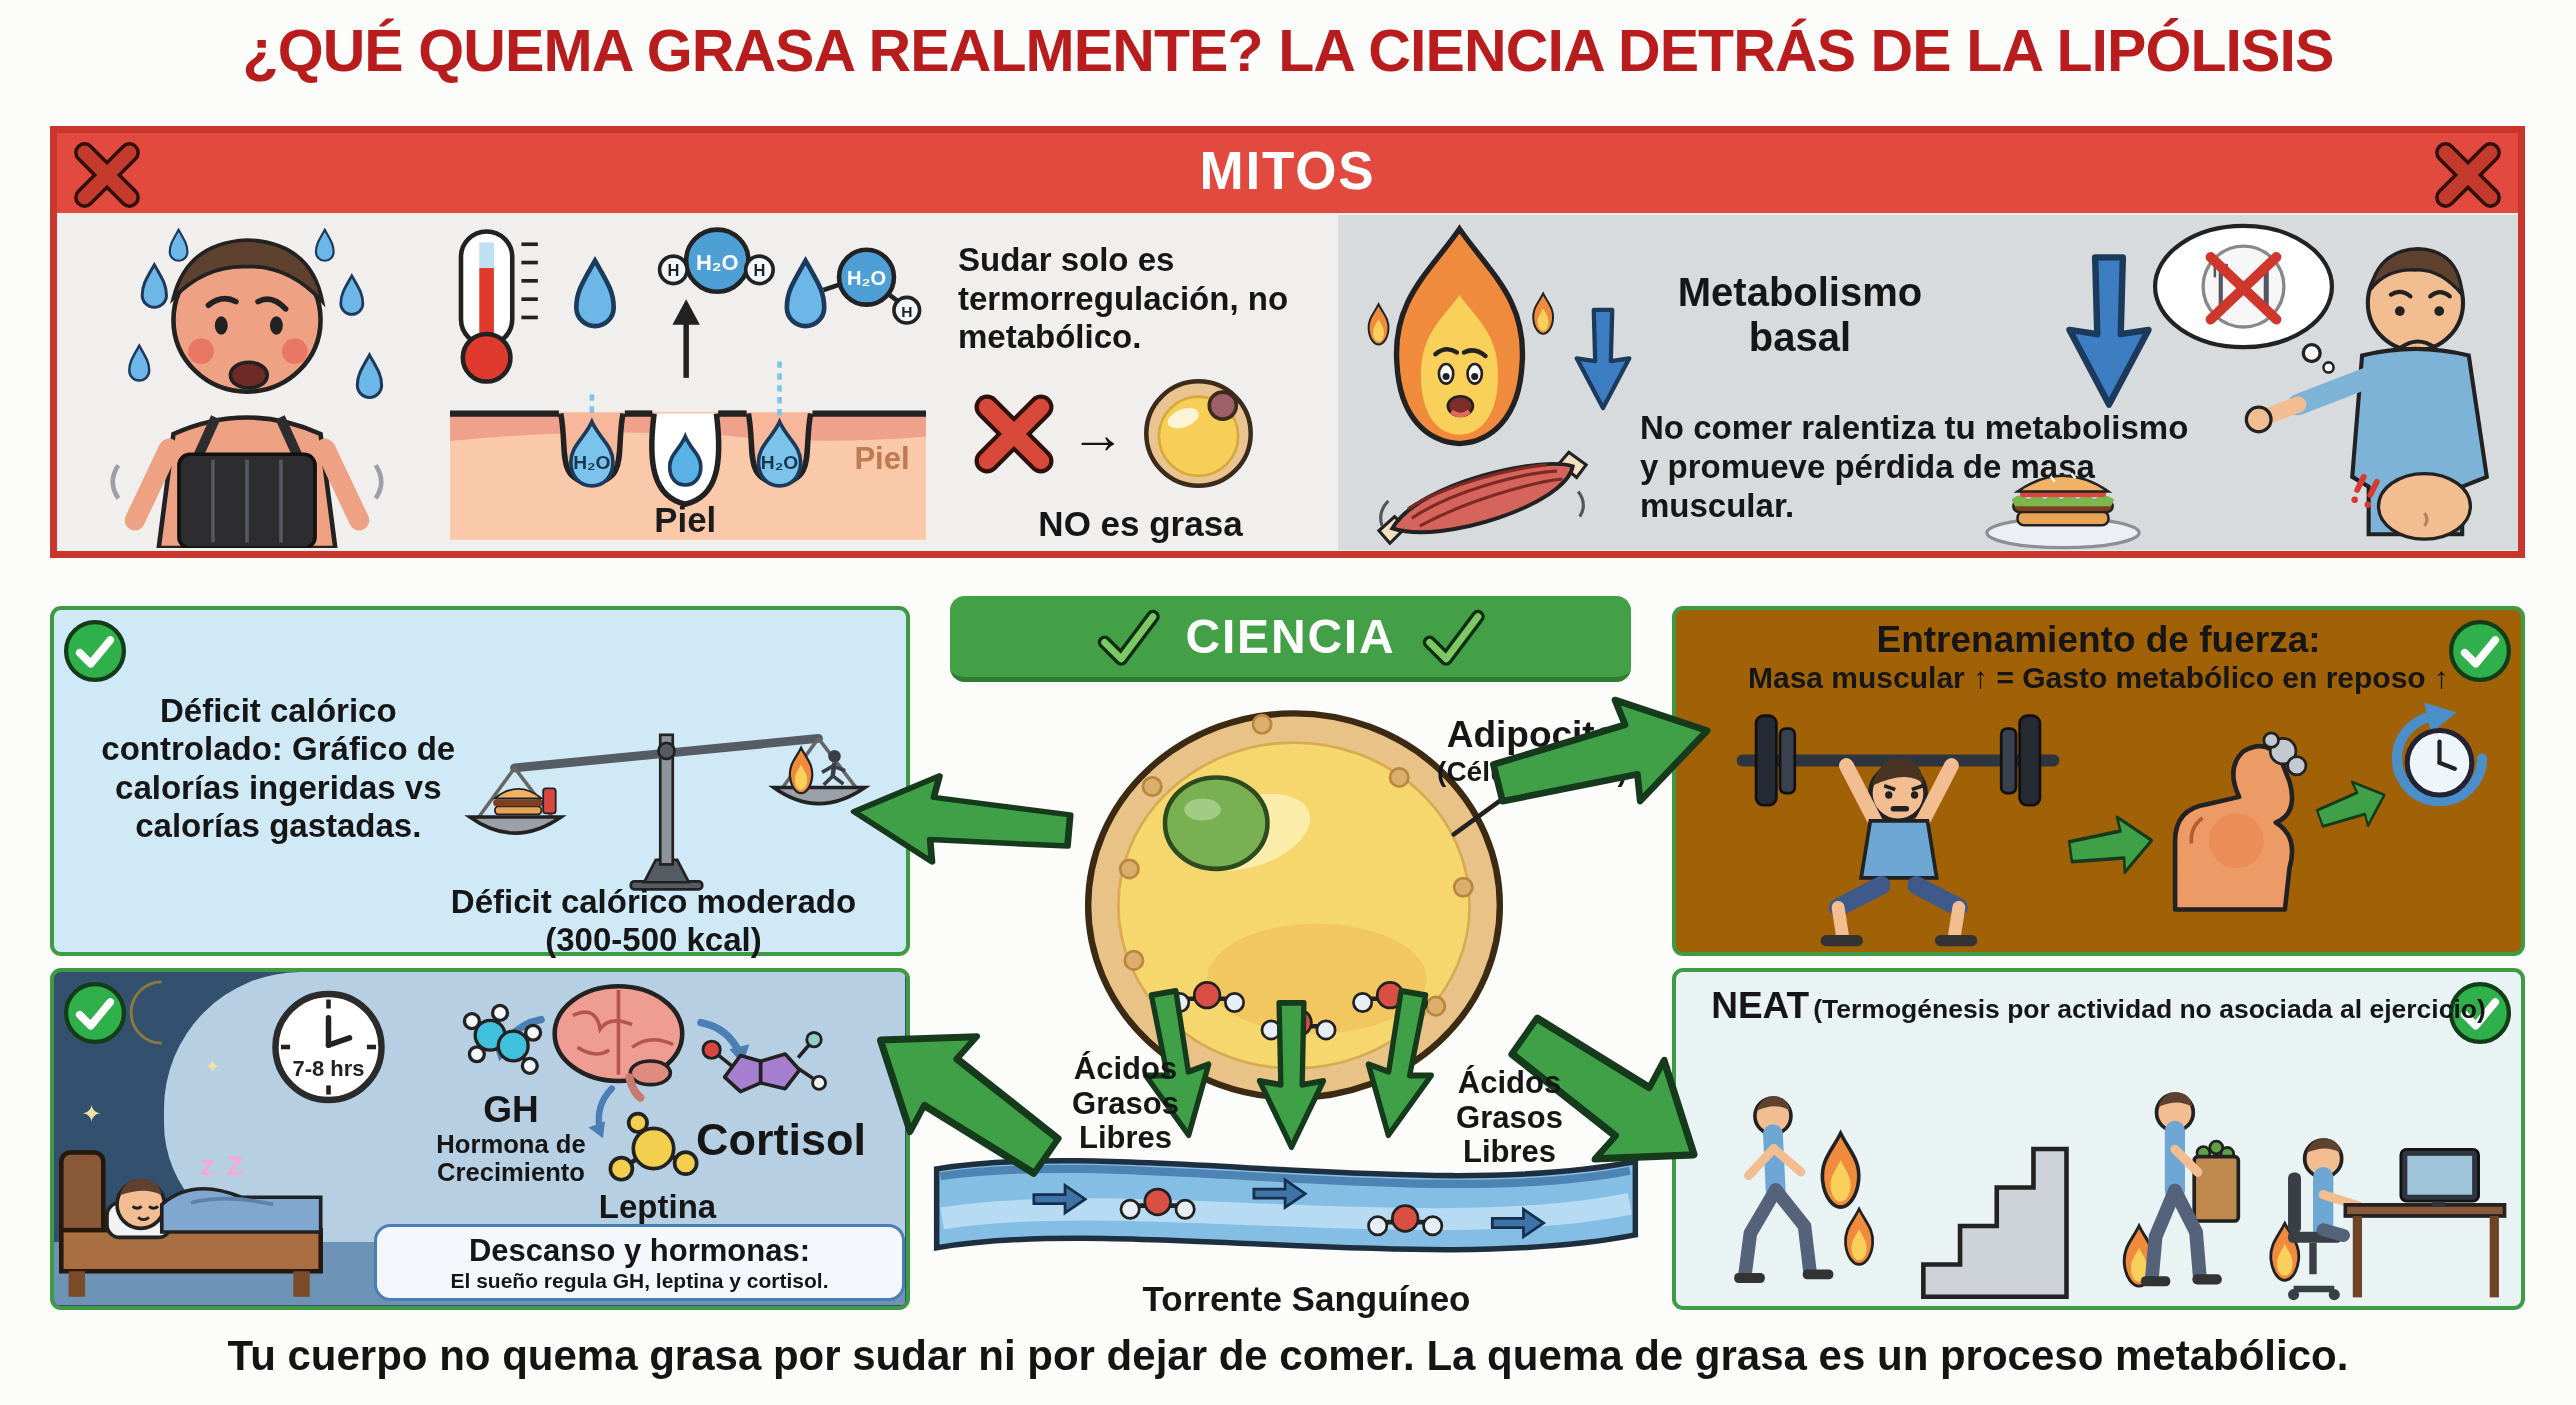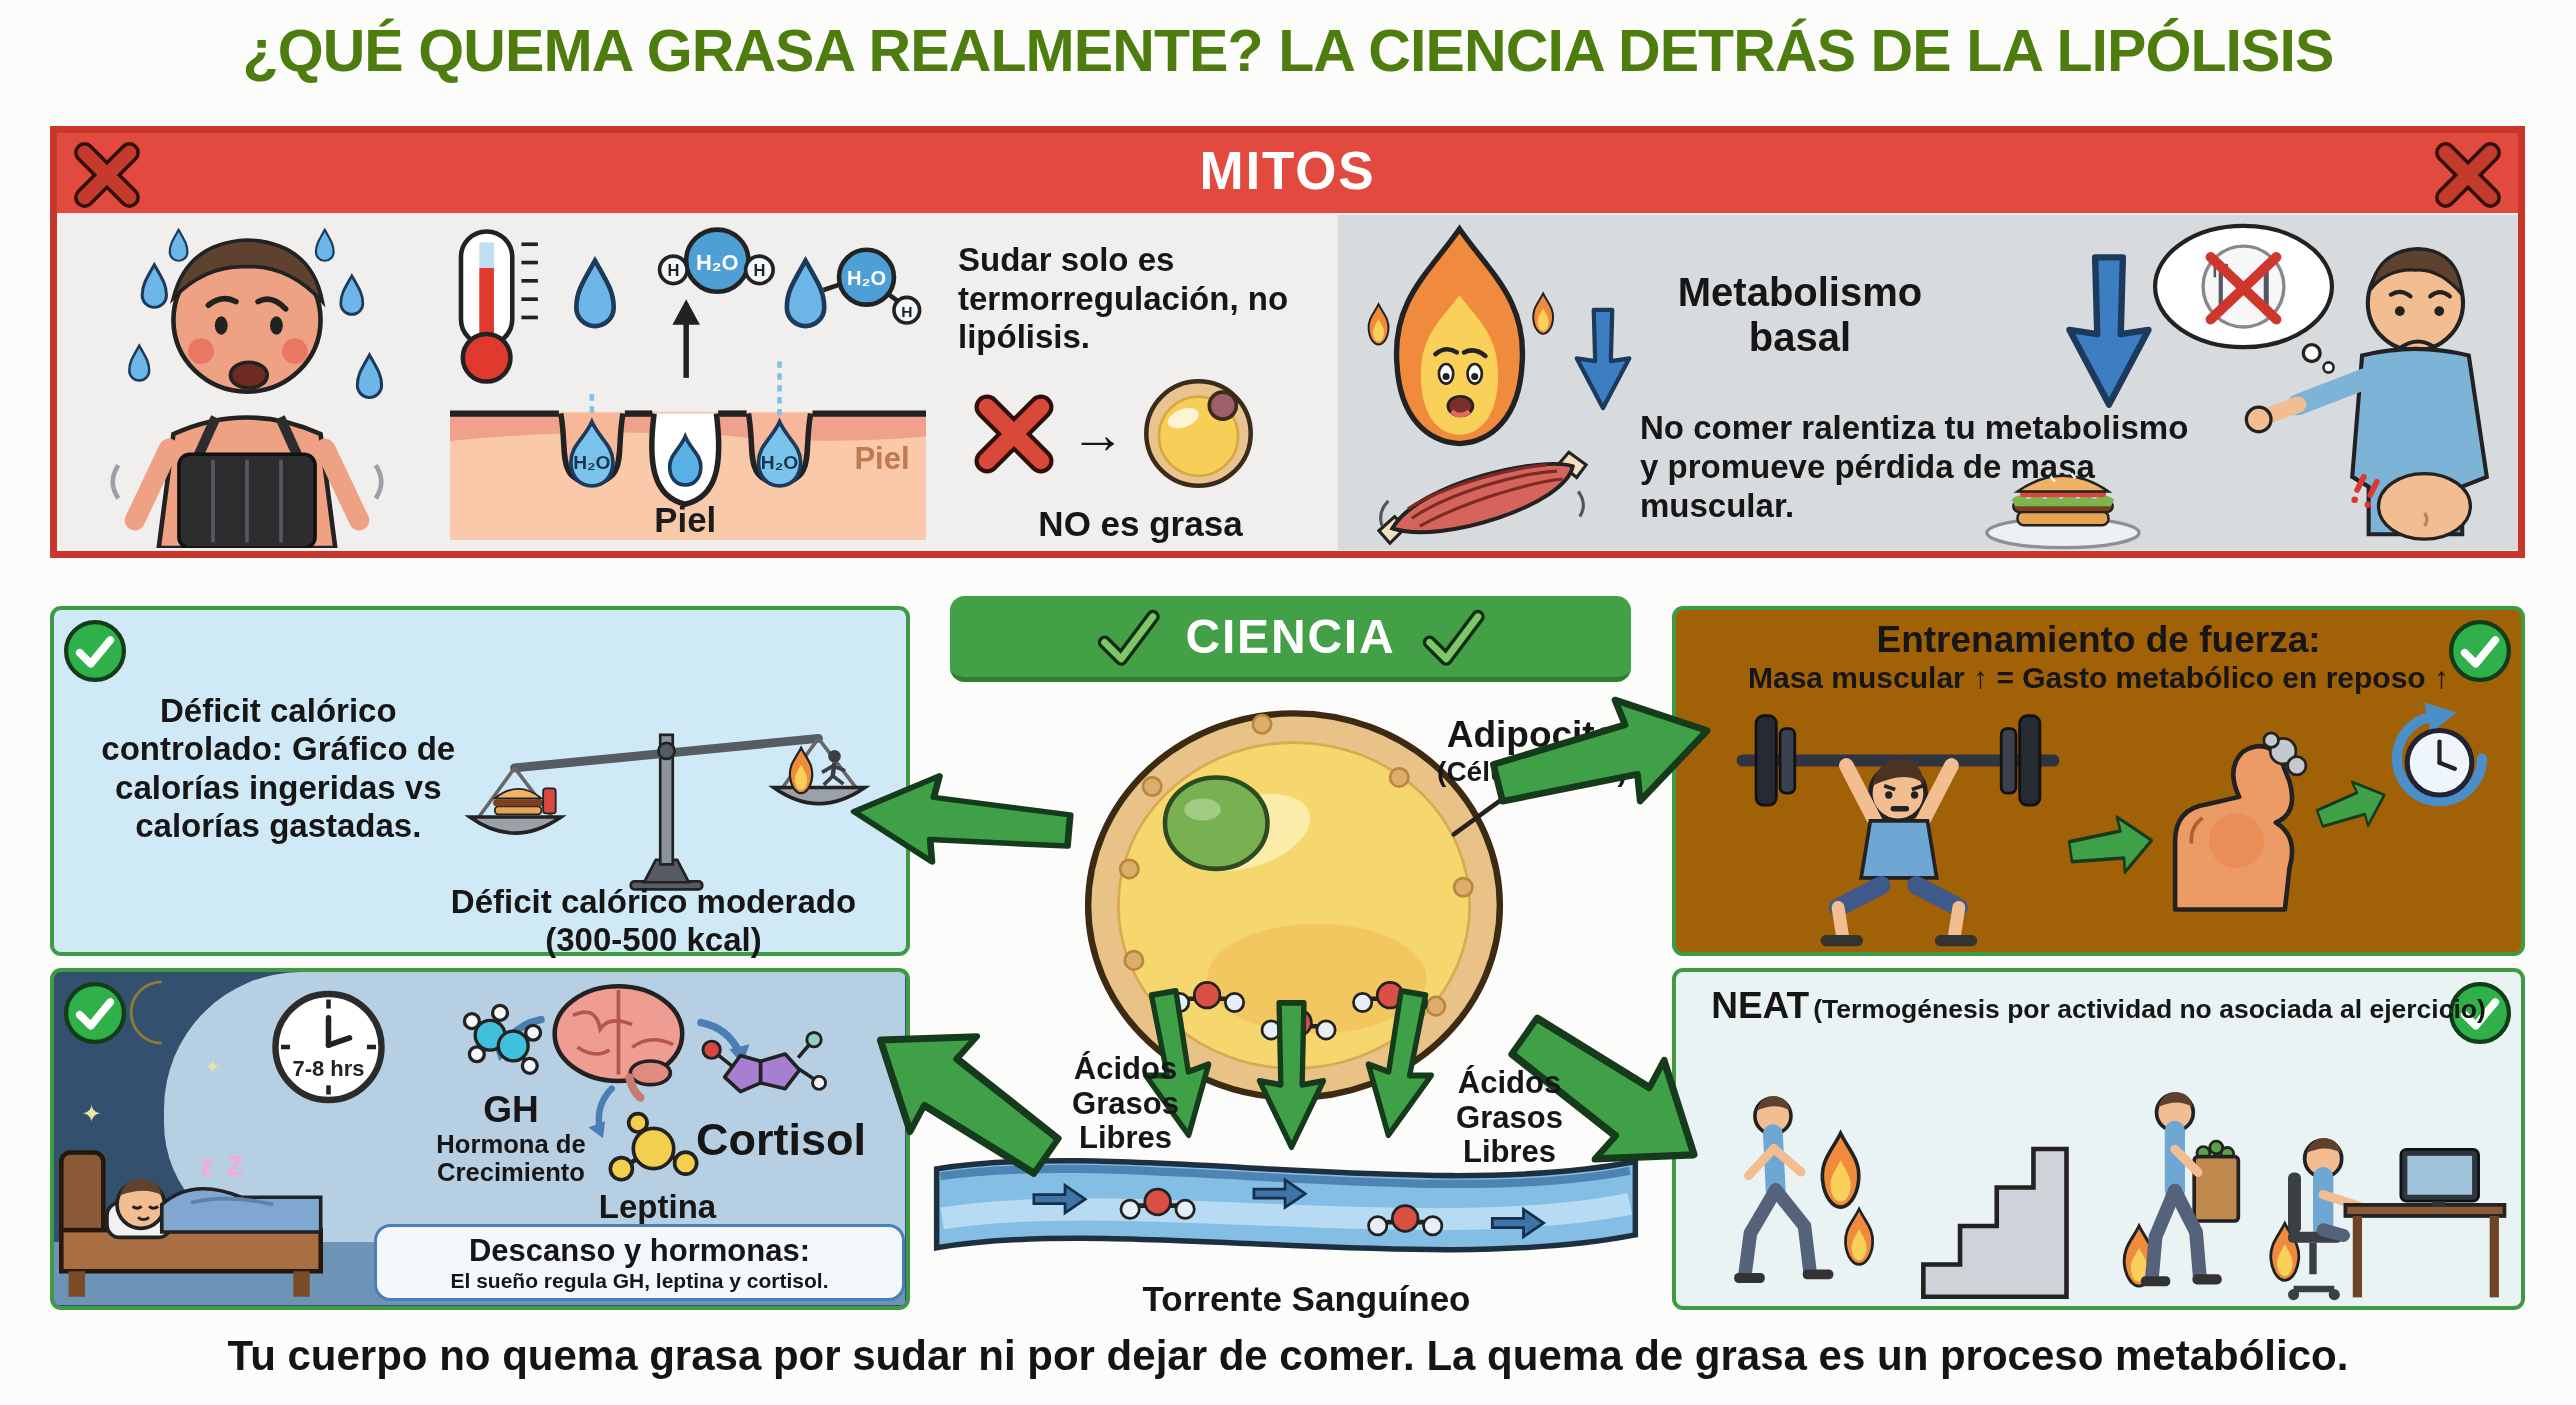--- a/index.html
+++ b/index.html
@@ -1,21 +1,21 @@
 <!DOCTYPE html>
 <html style="font-size:14.6px"><head>
 <meta charset="utf-8">
 <style>
   html,body{margin:0;padding:0;background:#ffffff;}
   body{font-family:"Liberation Sans","DejaVu Sans",sans-serif;font-weight:700;color:#161616;}
   .stage{position:relative;width:2576px;height:1405px;background:#fcfcfa;overflow:hidden;}
   .abs{position:absolute;}
   .ctr{text-align:center;}
   svg text{font-family:"Liberation Sans","DejaVu Sans",sans-serif;font-weight:700;}
-  .title{top:16.5px;left:0;width:100%;text-align:center;font-size:59px;font-weight:800;letter-spacing:-0.9px;color:#4d7c0f;}
+  .title{top:16.5px;left:0;width:100%;text-align:center;font-size:59px;font-weight:800;letter-spacing:-0.9px;color:#b91c1c;}
   .mitos-box{left:50px;top:126px;width:2475px;height:432px;border:7.3px solid #c9362b;box-sizing:border-box;background:#f0efee;}
   .mitos-band{position:absolute;left:0;top:0;width:2461px;height:80px;background:#e2493f;}
   .mitos-word{position:absolute;left:0;top:7.3px;width:100%;text-align:center;font-size:53px;font-weight:800;color:#ffffff;letter-spacing:1.8px;}
   .half{position:absolute;top:82px;height:335px;}
   .half-l{left:0;width:1281px;background:#f0efee;}
   .half-r{left:1281px;width:1180px;background:#d8dbde;}
   .panel{position:absolute;border:4.6px solid #3f9b43;border-radius:11px;box-sizing:border-box;}
   .p-deficit{left:50px;top:606px;width:860px;height:350px;background:#cfe9f7;}
   .p-sleep{left:50px;top:968px;width:860px;height:342px;background:#33516e;overflow:hidden;}
   .p-strength{left:1672px;top:606px;width:853px;height:350px;background:#a16207;}
@@ -170,21 +170,21 @@
         <line x1="360" y1="150" x2="360" y2="210" stroke="#7cc3ec" stroke-width="5" stroke-dasharray="7 6"></line>
         <path d="M155,216 C163,234 178,242 178,260 C178,276 168,286 155,286 C142,286 132,276 132,260 C132,242 147,234 155,216 Z" fill="#7cc3ec" stroke="#1c3a5c" stroke-width="4"></path>
         <text x="155" y="268" font-size="21" fill="#17364f" text-anchor="middle">H₂O</text>
         <path d="M360,216 C368,234 383,242 383,260 C383,276 373,286 360,286 C347,286 337,276 337,260 C337,242 352,234 360,216 Z" fill="#7cc3ec" stroke="#1c3a5c" stroke-width="4"></path>
         <text x="360" y="268" font-size="21" fill="#17364f" text-anchor="middle">H₂O</text>
         <path d="M257,232 C263,246 274,252 274,265 C274,277 267,285 257,285 C247,285 240,277 240,265 C240,252 251,246 257,232 Z" fill="#5ab1e6" stroke="#1c3a5c" stroke-width="4"></path>
         <text x="472" y="268" font-size="34" fill="#c07a52" text-anchor="middle">Piel</text>
         <text x="257" y="336" font-size="38" fill="#1c1c1c" text-anchor="middle">Piel</text>
       </svg>
 
-      <div class="abs" style="left:901px;top:25.6px;width:366px;font-size:33px;line-height:1.18">Sudar solo es termorregulación, no lipólisis.</div>
+      <div class="abs" style="left:901px;top:25.6px;width:366px;font-size:33px;line-height:1.18">Sudar solo es termorregulación, no metabólico.</div>
 
       <div class="abs" style="left:915px;top:160px;display:flex;align-items:center;gap:14.6px">
         <svg width="84" height="84" viewBox="0 0 100 100">
           <line x1="18" y1="18" x2="82" y2="82" stroke="#30100a" stroke-width="30" stroke-linecap="round"></line>
             <line x1="82" y1="18" x2="18" y2="82" stroke="#30100a" stroke-width="30" stroke-linecap="round"></line>
           <line x1="18" y1="18" x2="82" y2="82" stroke="#d8493a" stroke-width="20" stroke-linecap="round"></line>
             <line x1="82" y1="18" x2="18" y2="82" stroke="#d8493a" stroke-width="20" stroke-linecap="round"></line>
         </svg>
         <div style="font-size:55px;font-weight:800">→</div>
         <svg width="117" height="117" viewBox="0 0 130 130">

